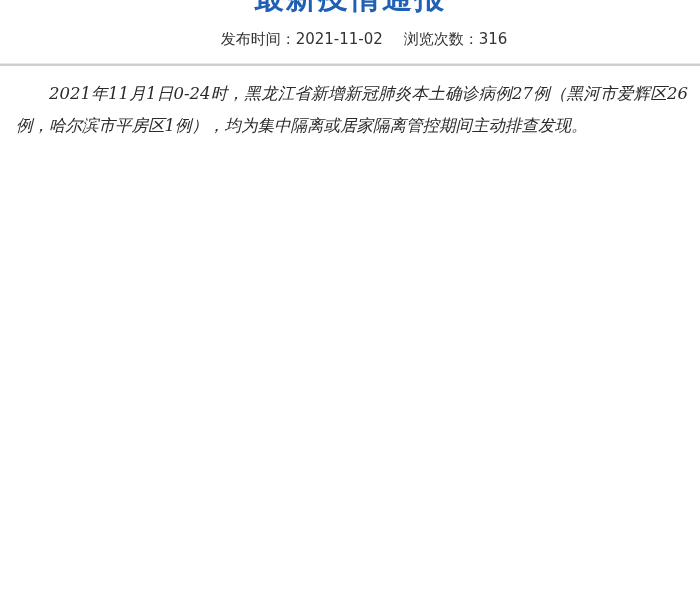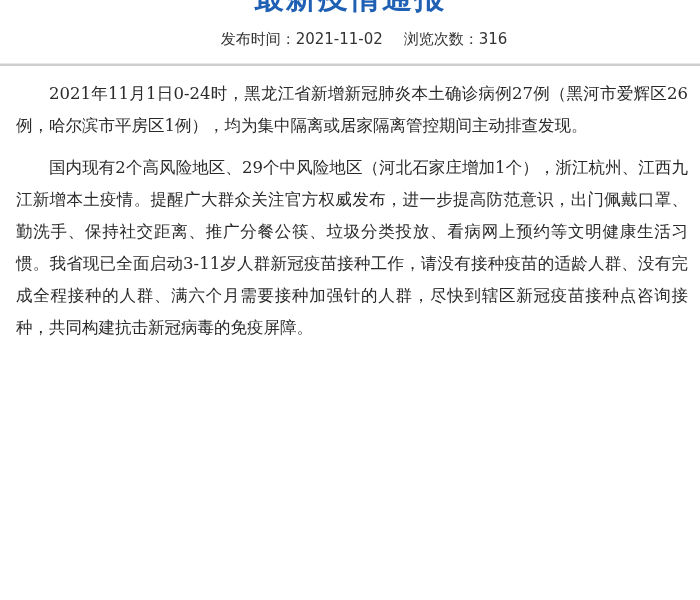--- a/index.html
+++ b/index.html
@@ -24,28 +24,28 @@
     position: absolute; left: 0; right: 0; top: 63px; height: 2px;
     background: #cfcfcf; border-top: 1px solid #e8e8e8;
   }
   .content {
     position: absolute; left: 16px; right: 12px; top: 78px;
   }
   .content p {
     margin: 0 0 10px 0; text-indent: 2em;
     font-size: 16.5px; line-height: 32px; color: #2a2a2a;
     text-align: justify;
+    font-style: italic;
   }
 </style>
 </head>
 <body>
 
 <div class="title">最新疫情通报</div>
 <div class="meta">
   <span>发布时间：2021-11-02</span>
   <span>浏览次数：316</span>
 </div>
 <div class="divider"></div>
 
 <div class="content">
   <p>2021年11月1日0-24时，黑龙江省新增新冠肺炎本土确诊病例27例（黑河市爱辉区26例，哈尔滨市平房区1例），均为集中隔离或居家隔离管控期间主动排查发现。</p>
-  <p>国内现有2个高风险地区、29个中风险地区（河北石家庄增加1个），浙江杭州、江西九江新增本土疫情。提醒广大群众关注官方权威发布，进一步提高防范意识，出门佩戴口罩、勤洗手、保持社交距离、推广分餐公筷、垃圾分类投放、看病网上预约等文明健康生活习惯。我省现已全面启动3-11岁人群新冠疫苗接种工作，请没有接种疫苗的适龄人群、没有完成全程接种的人群、满六个月需要接种加强针的人群，尽快到辖区新冠疫苗接种点咨询接种，共同构建抗击新冠病毒的免疫屏障。</p>
 </div>
 
 </body></html>

